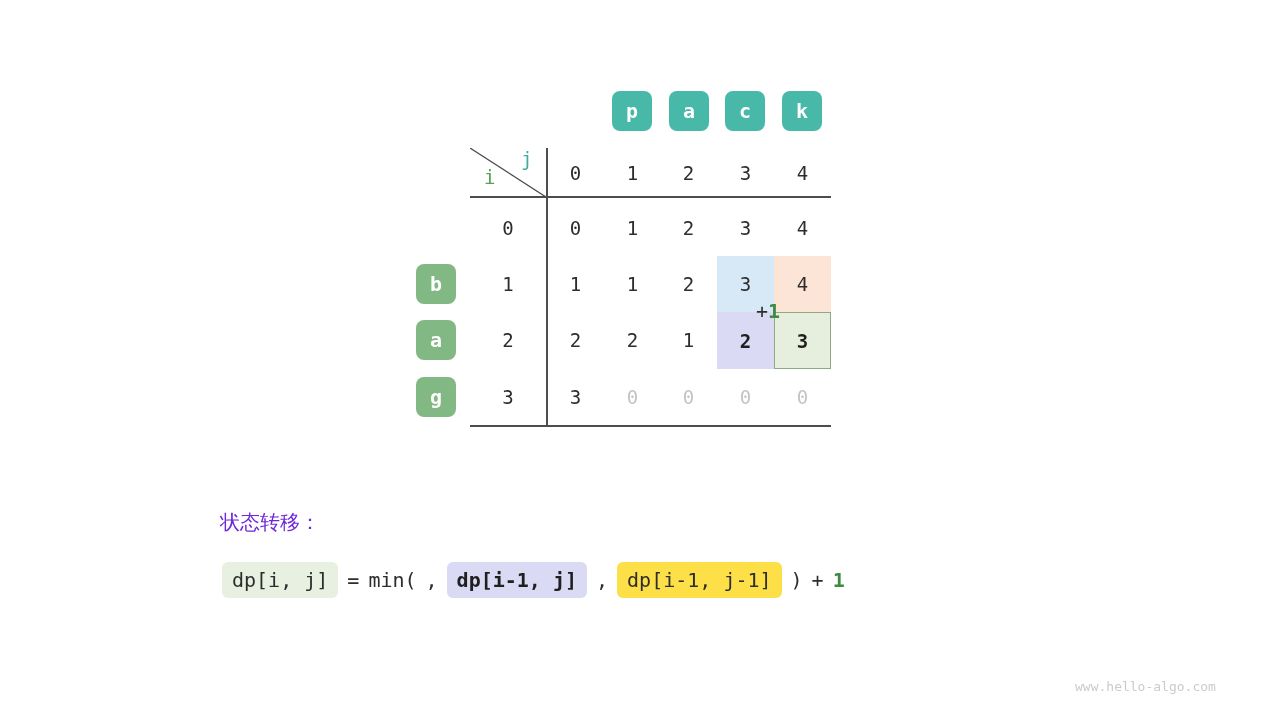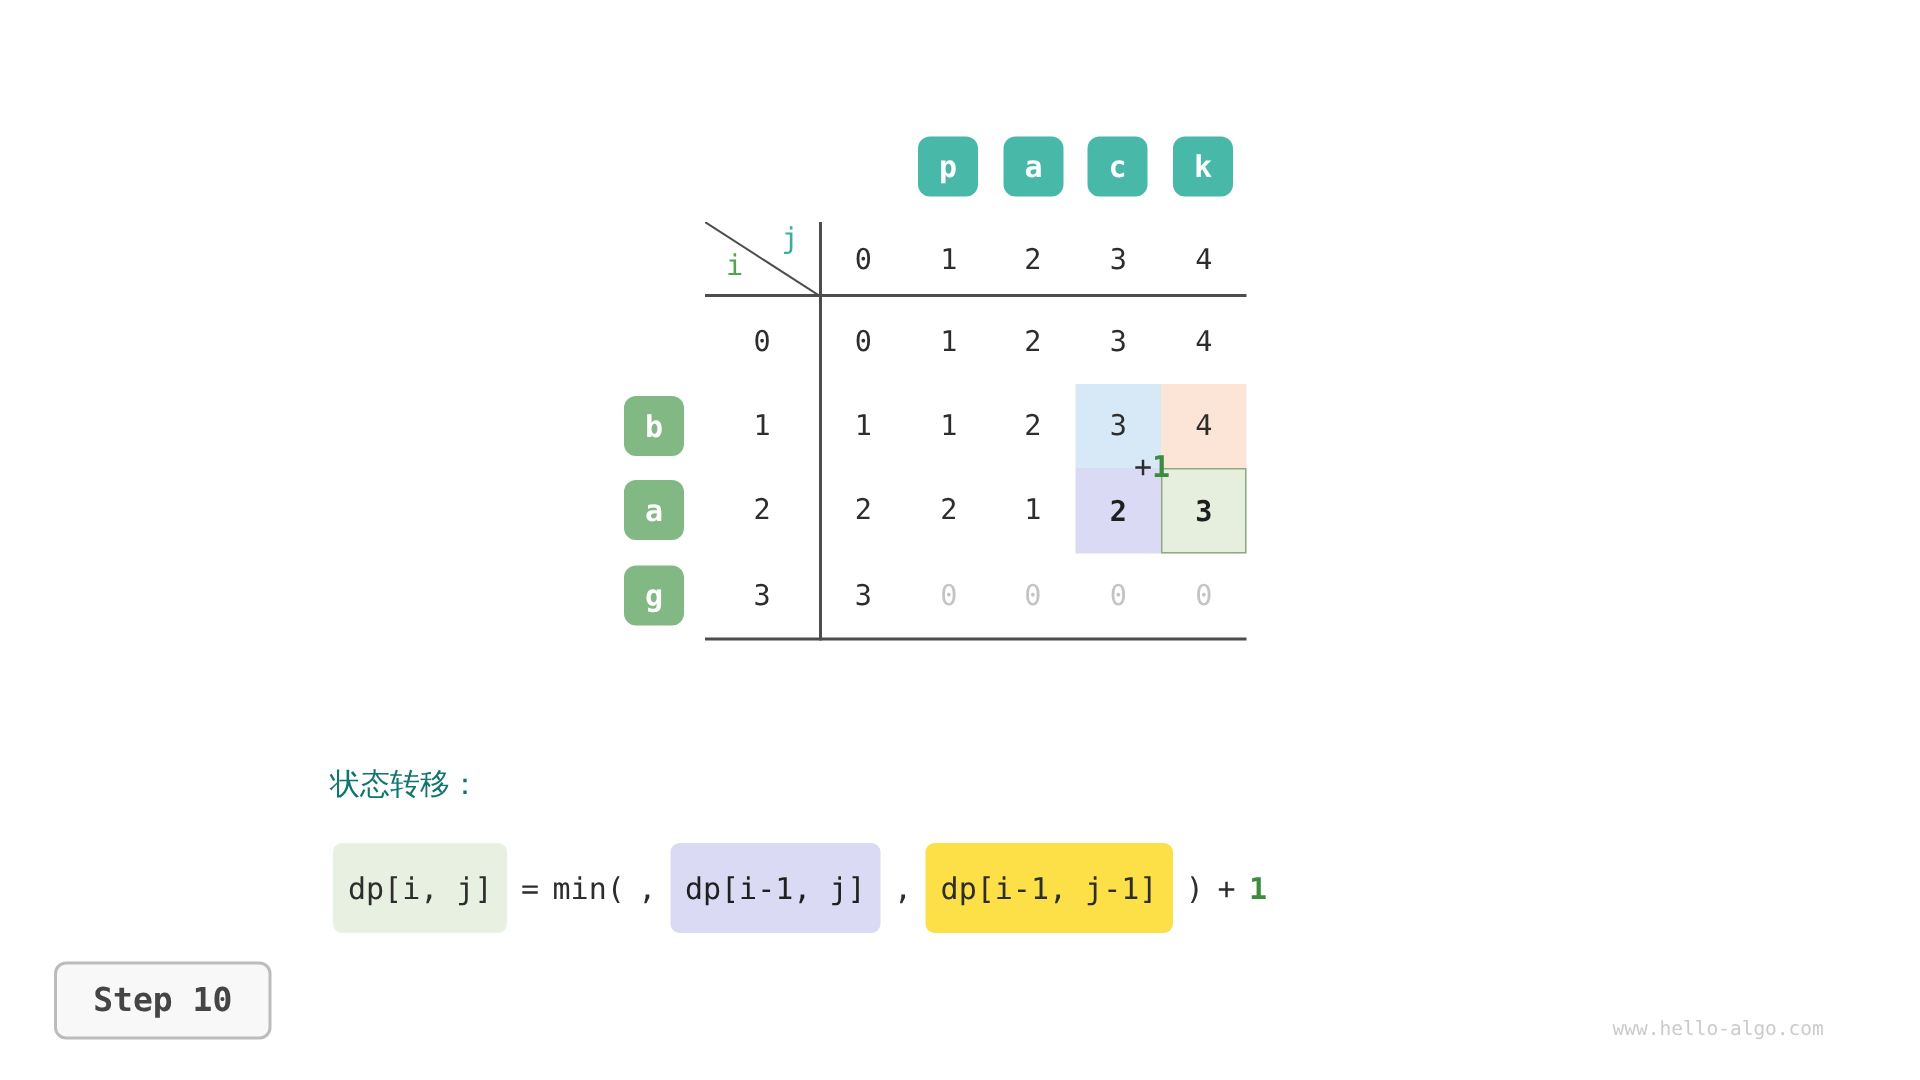--- a/index.html
+++ b/index.html
@@ -87,39 +87,39 @@
   .plus-one .one {
     color: #3d8b40;
     font-weight: 700;
   }
 
   .formula-label {
     position: absolute;
     left: 220px; top: 509px;
     font-family: Liberation Sans, sans-serif;
     font-size: 20px;
-    color: #0f766e;
+    color: #6d28d9;
   }
   .formula {
     position: absolute;
     left: 222px; top: 562px;
     display: flex;
     align-items: center;
     gap: 9px;
     font-size: 20px;
     color: #2d2d2d;
     white-space: nowrap;
   }
   .fchip {
-    padding: 18px 10px;
+    padding: 6px 10px;
     border-radius: 6px;
   }
   .fchip.green-bg  { background: #e8f1e1; }
   .fchip.orange-bg { background: #fce5d7; }
-  .fchip.purple-bg { background: #dbdaf4; font-weight: 400; color: #1f1f1f; }
+  .fchip.purple-bg { background: #dbdaf4; font-weight: 700; color: #1f1f1f; }
   .fchip.blue-bg   { background: #fde047; }
   .accent-one {
     color: #3d8b40;
     font-weight: 700;
   }
 
   .step-badge {
     position: absolute;
     left: 36px; top: 641px;
     width: 145px; height: 52px;
@@ -210,17 +210,16 @@
     <span>min(</span>
     <span>,</span>
     <span class="fchip purple-bg">dp[i-1, j]</span>
     <span>,</span>
     <span class="fchip blue-bg">dp[i-1, j-1]</span>
     <span>)</span>
     <span>+</span>
     <span class="accent-one">1</span>
   </div>
 
-  <div class="step-badge">Step 10</div>
 
   <div class="watermark">www.hello-algo.com</div>
 
 </div>
 
 </body></html>

